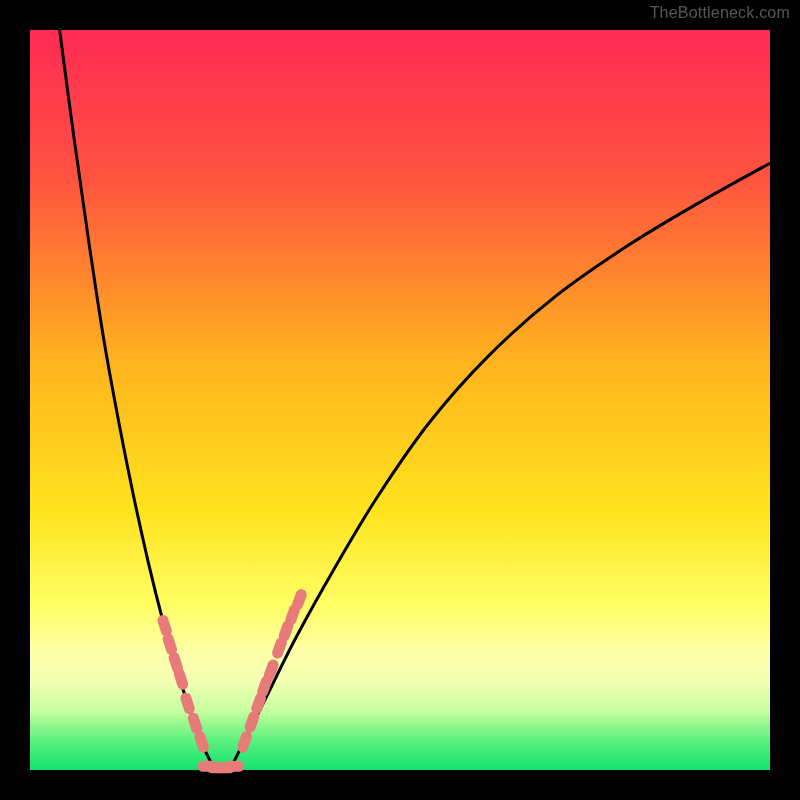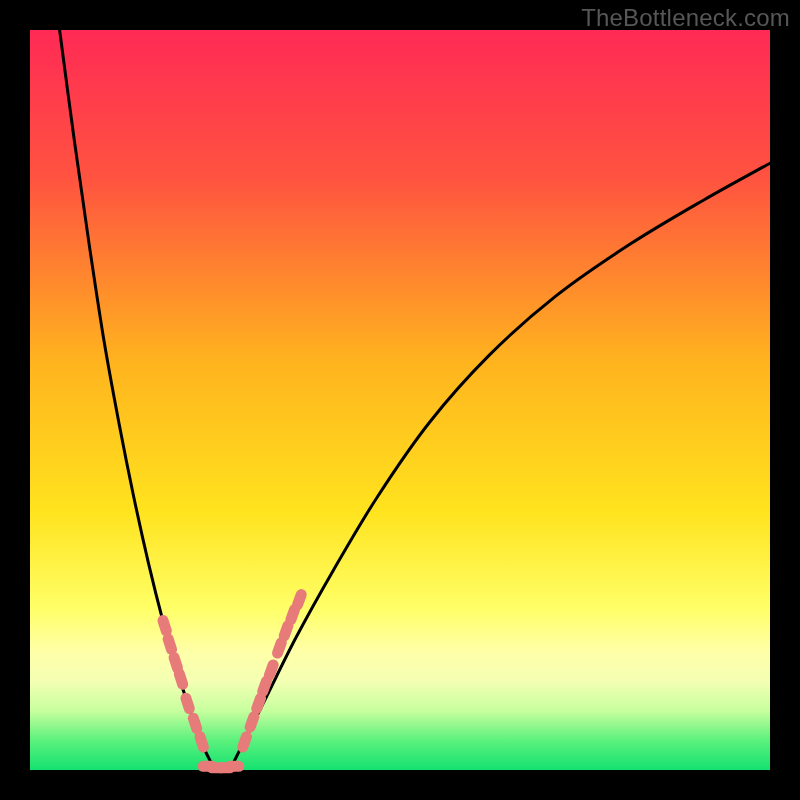--- a/index.html
+++ b/index.html
@@ -23,21 +23,21 @@
     top: 30px;
     width: 740px;
     height: 740px;
     
   }
   .watermark {
     position: absolute;
     top: 4px;
     right: 10px;
     color: #575757;
-    font-size: 24px;
+    font-size: 16px;
     font-weight: 500;
     letter-spacing: 0.2px;
     user-select: none;
   }
   svg.curves {
     position: absolute;
     left: 0;
     top: 0;
     width: 740px;
     height: 740px;

